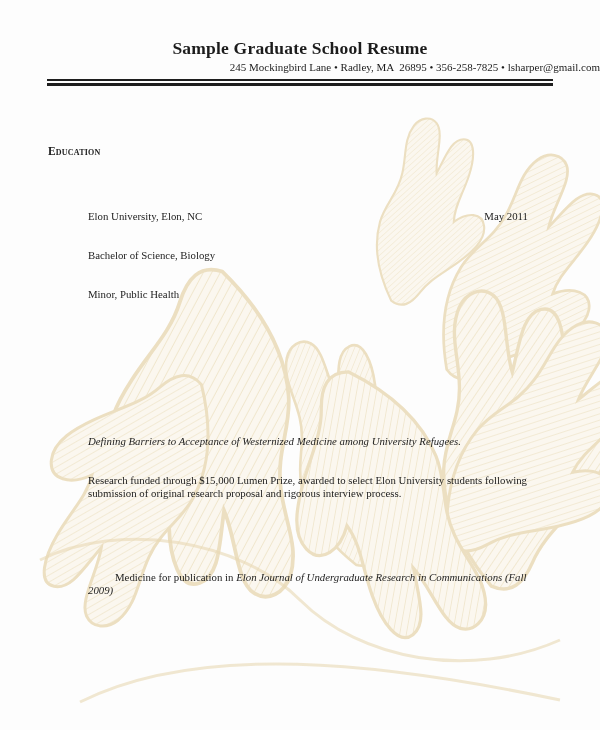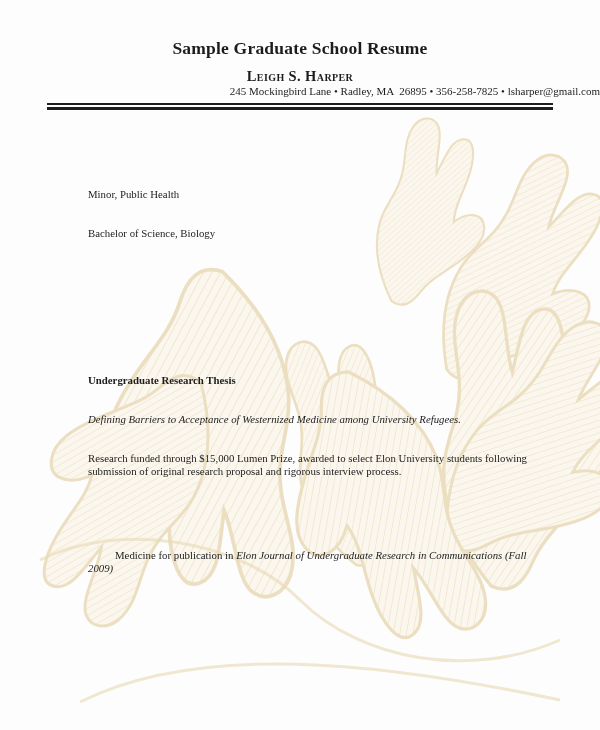--- a/index.html
+++ b/index.html
@@ -49,36 +49,39 @@
     </g>
     <g opacity="0.6" fill="none" stroke="#e9d9b4" stroke-width="3">
       <path d="M40,560 C120,520 240,540 300,600 C360,660 470,680 560,640"></path>
       <path d="M80,702 C200,642 380,662 560,700"></path>
     </g>
   </svg>
 
   <div class="content-wrap">
 
     <h1 class="title">Sample Graduate School Resume</h1>
-    <div class="name">Leigh S. Harper</div>
     <div class="contact">245 Mockingbird Lane • Radley, MA  26895 • 356-258-7825 • lsharper@gmail.com</div>
     <div class="divider"></div>
 
     <div class="content">
 
       
+      <div class="sec-h">Education</div>
       <div class="ind">
+        <div class="row">
+          <span>Elon University, Elon, NC</span>
+          <span class="date">May 2011</span>
+        </div>
+        <div>Bachelor of Science, Biology</div>
         <div>Minor, Public Health</div>
-        <div>Bachelor of Science, Biology</div>
       </div>
 
       
       <div class="ind">
         <div class="blk-thesis">
-          <div class="b">Undergraduate Research Thesis</div>
           <div class="i">Defining Barriers to Acceptance of Westernized Medicine among University Refugees.</div>
           <div>Research funded through $15,000 Lumen Prize, awarded to select Elon University students following submission of original research proposal and rigorous interview process.</div>
         </div>
         <div class="blk-pub">
           <span>Medicine for publication in </span><span class="i">Elon Journal of Undergraduate Research in Communications (Fall 2009)</span>
         </div>
         
         
       </div>
 

